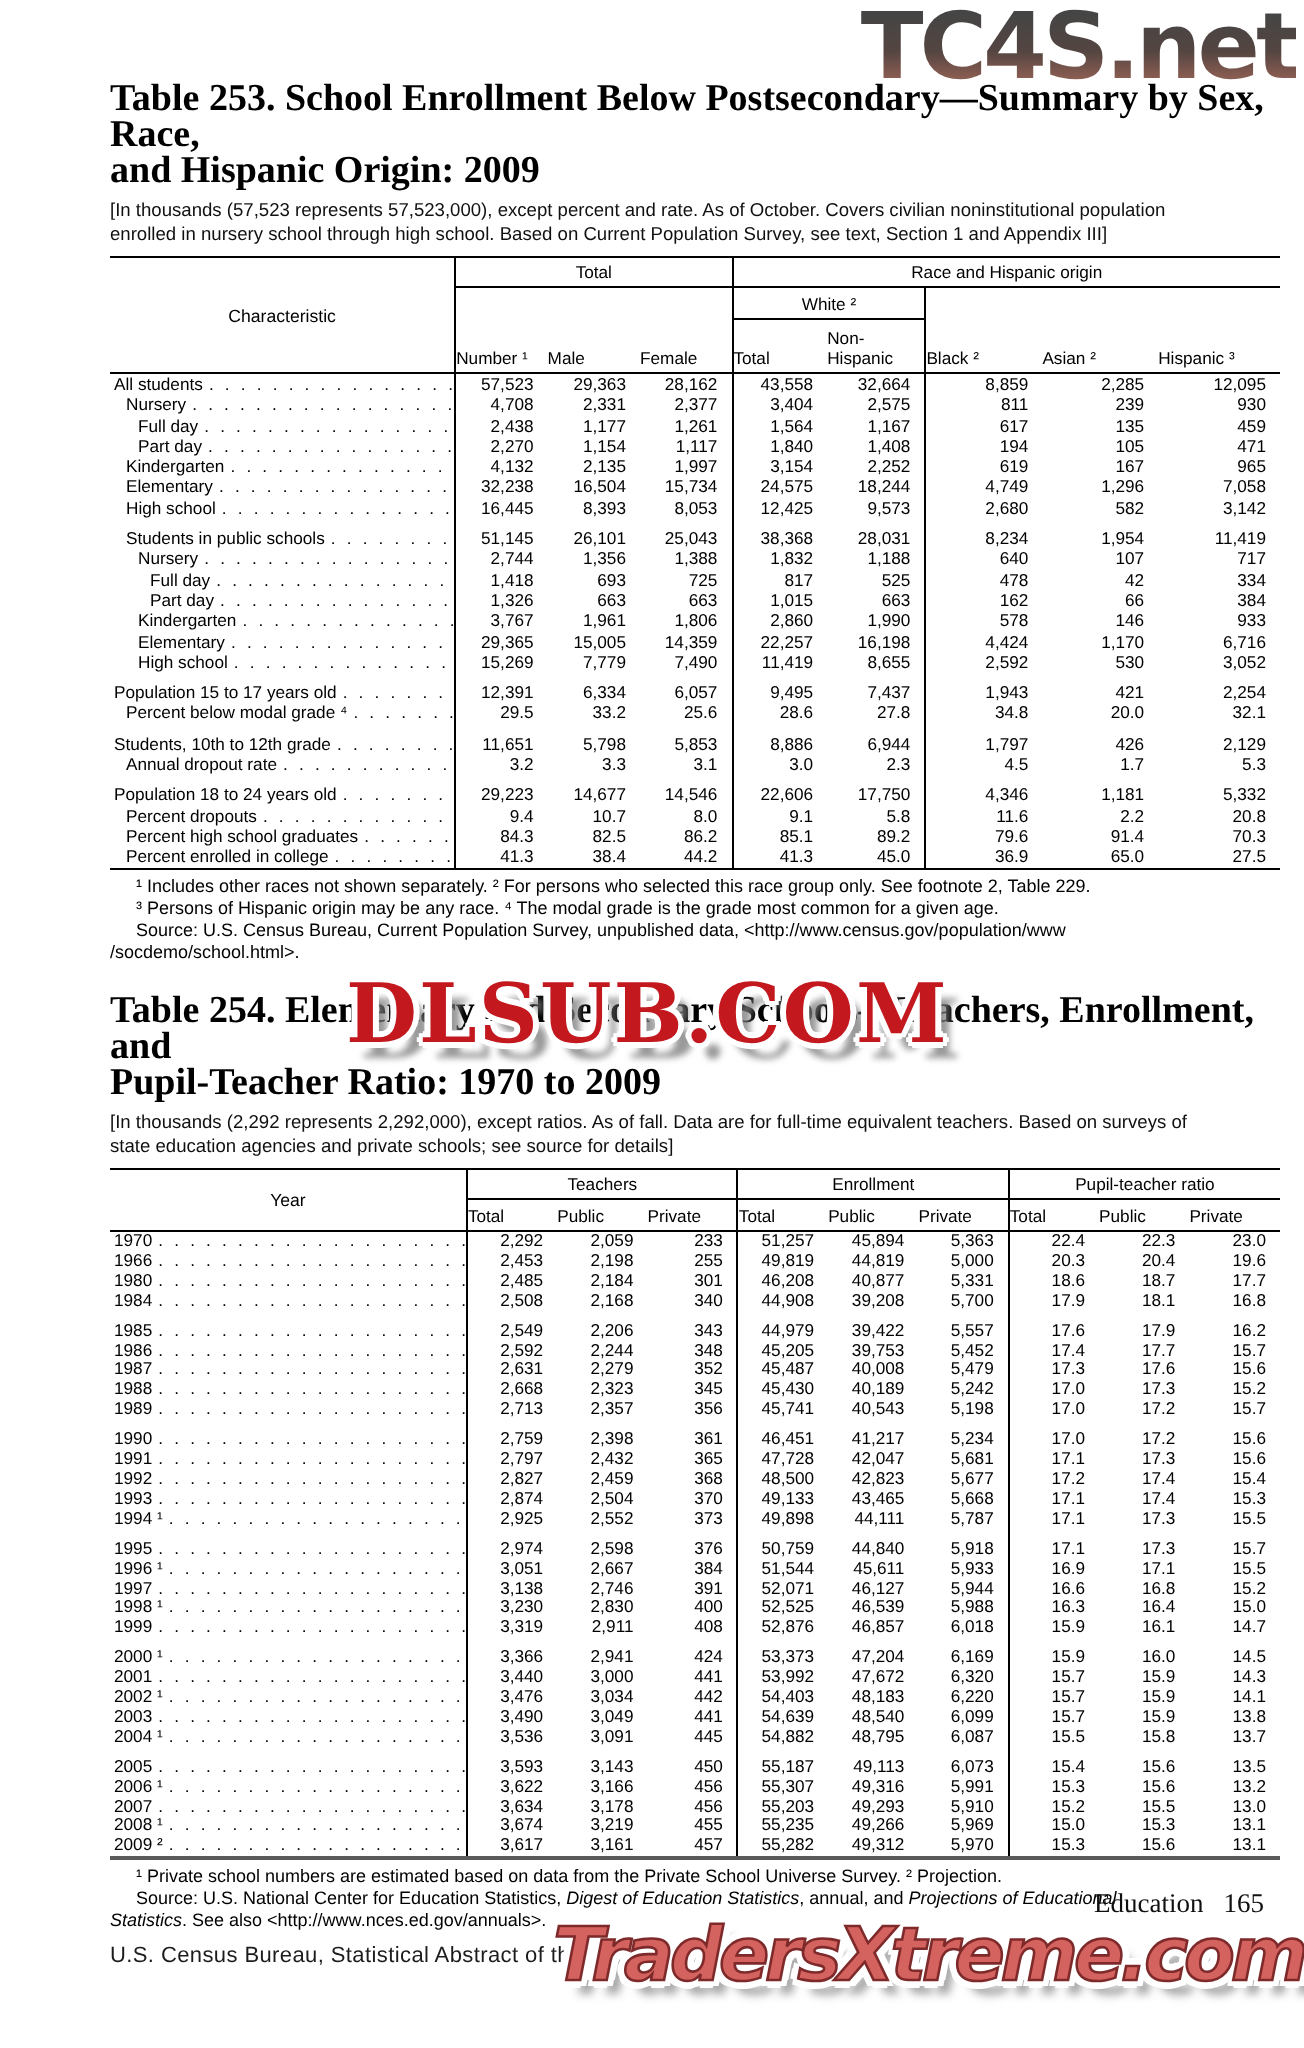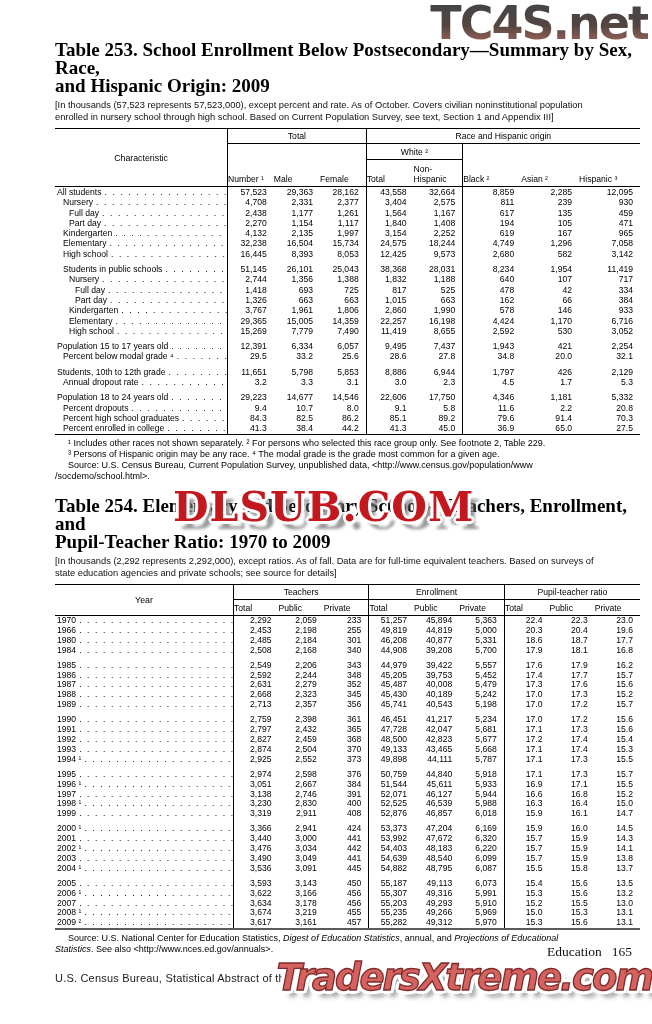--- a/index.html
+++ b/index.html
@@ -1049,20 +1049,21 @@
             <td class="num c4">49,312</td>
             <td class="num c5">5,970</td>
             <td class="num c6">15.3</td>
             <td class="num c7">15.6</td>
             <td class="num c8">13.1</td>
           </tr>
         </tbody>
     </table>
 
     <div class="fn">
+        <div class="fnline fnindent"><span>¹ Private school numbers are estimated based on data from the Private School Universe Survey. ² Projection.</span></div>
         <div class="fnline fnindent"><span>Source: U.S. National Center for Education Statistics, </span><span class="it">Digest of Education Statistics</span><span>, annual, and </span><span class="it">Projections of Educational</span></div>
         <div class="fnline"><span class="it">Statistics</span><span>. See also &lt;http://www.nces.ed.gov/annuals&gt;.</span></div>
       </div>
   </div>
 
   <div class="edu">
     <span>Education</span><span class="num">165</span>
   </div>
   <div class="footerline">U.S. Census Bureau, Statistical Abstract of the United States: 2012</div>
 

